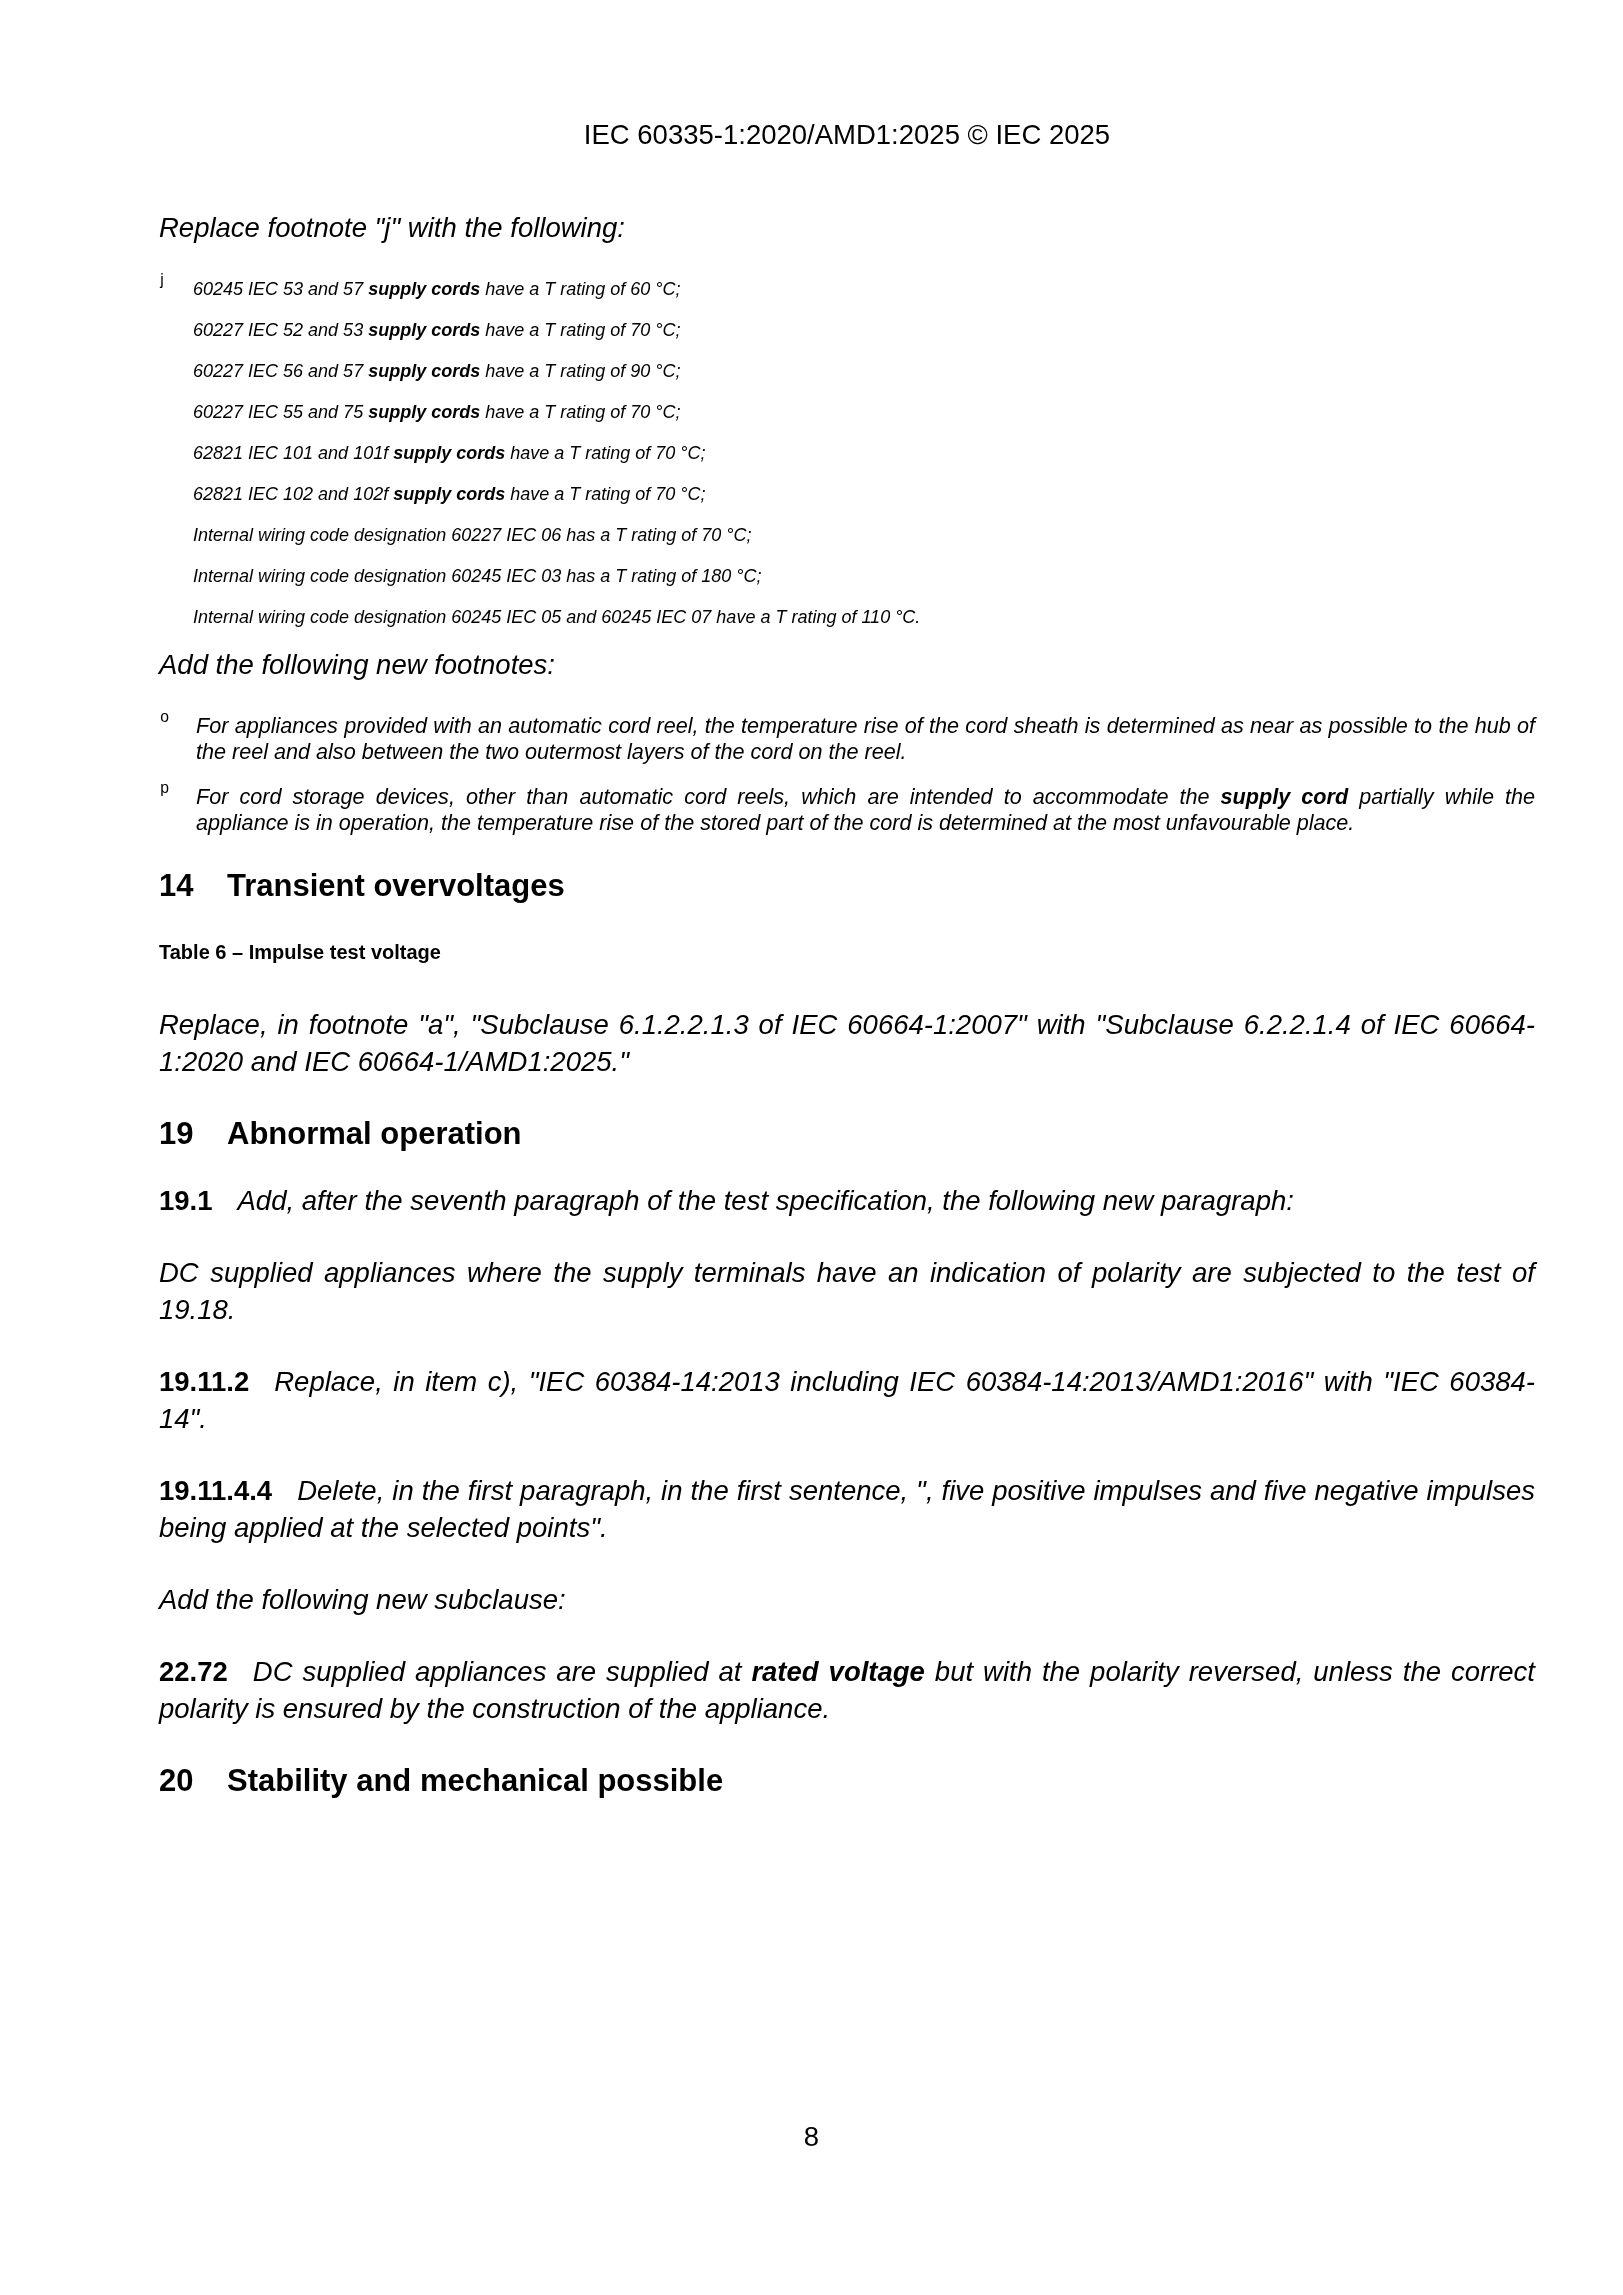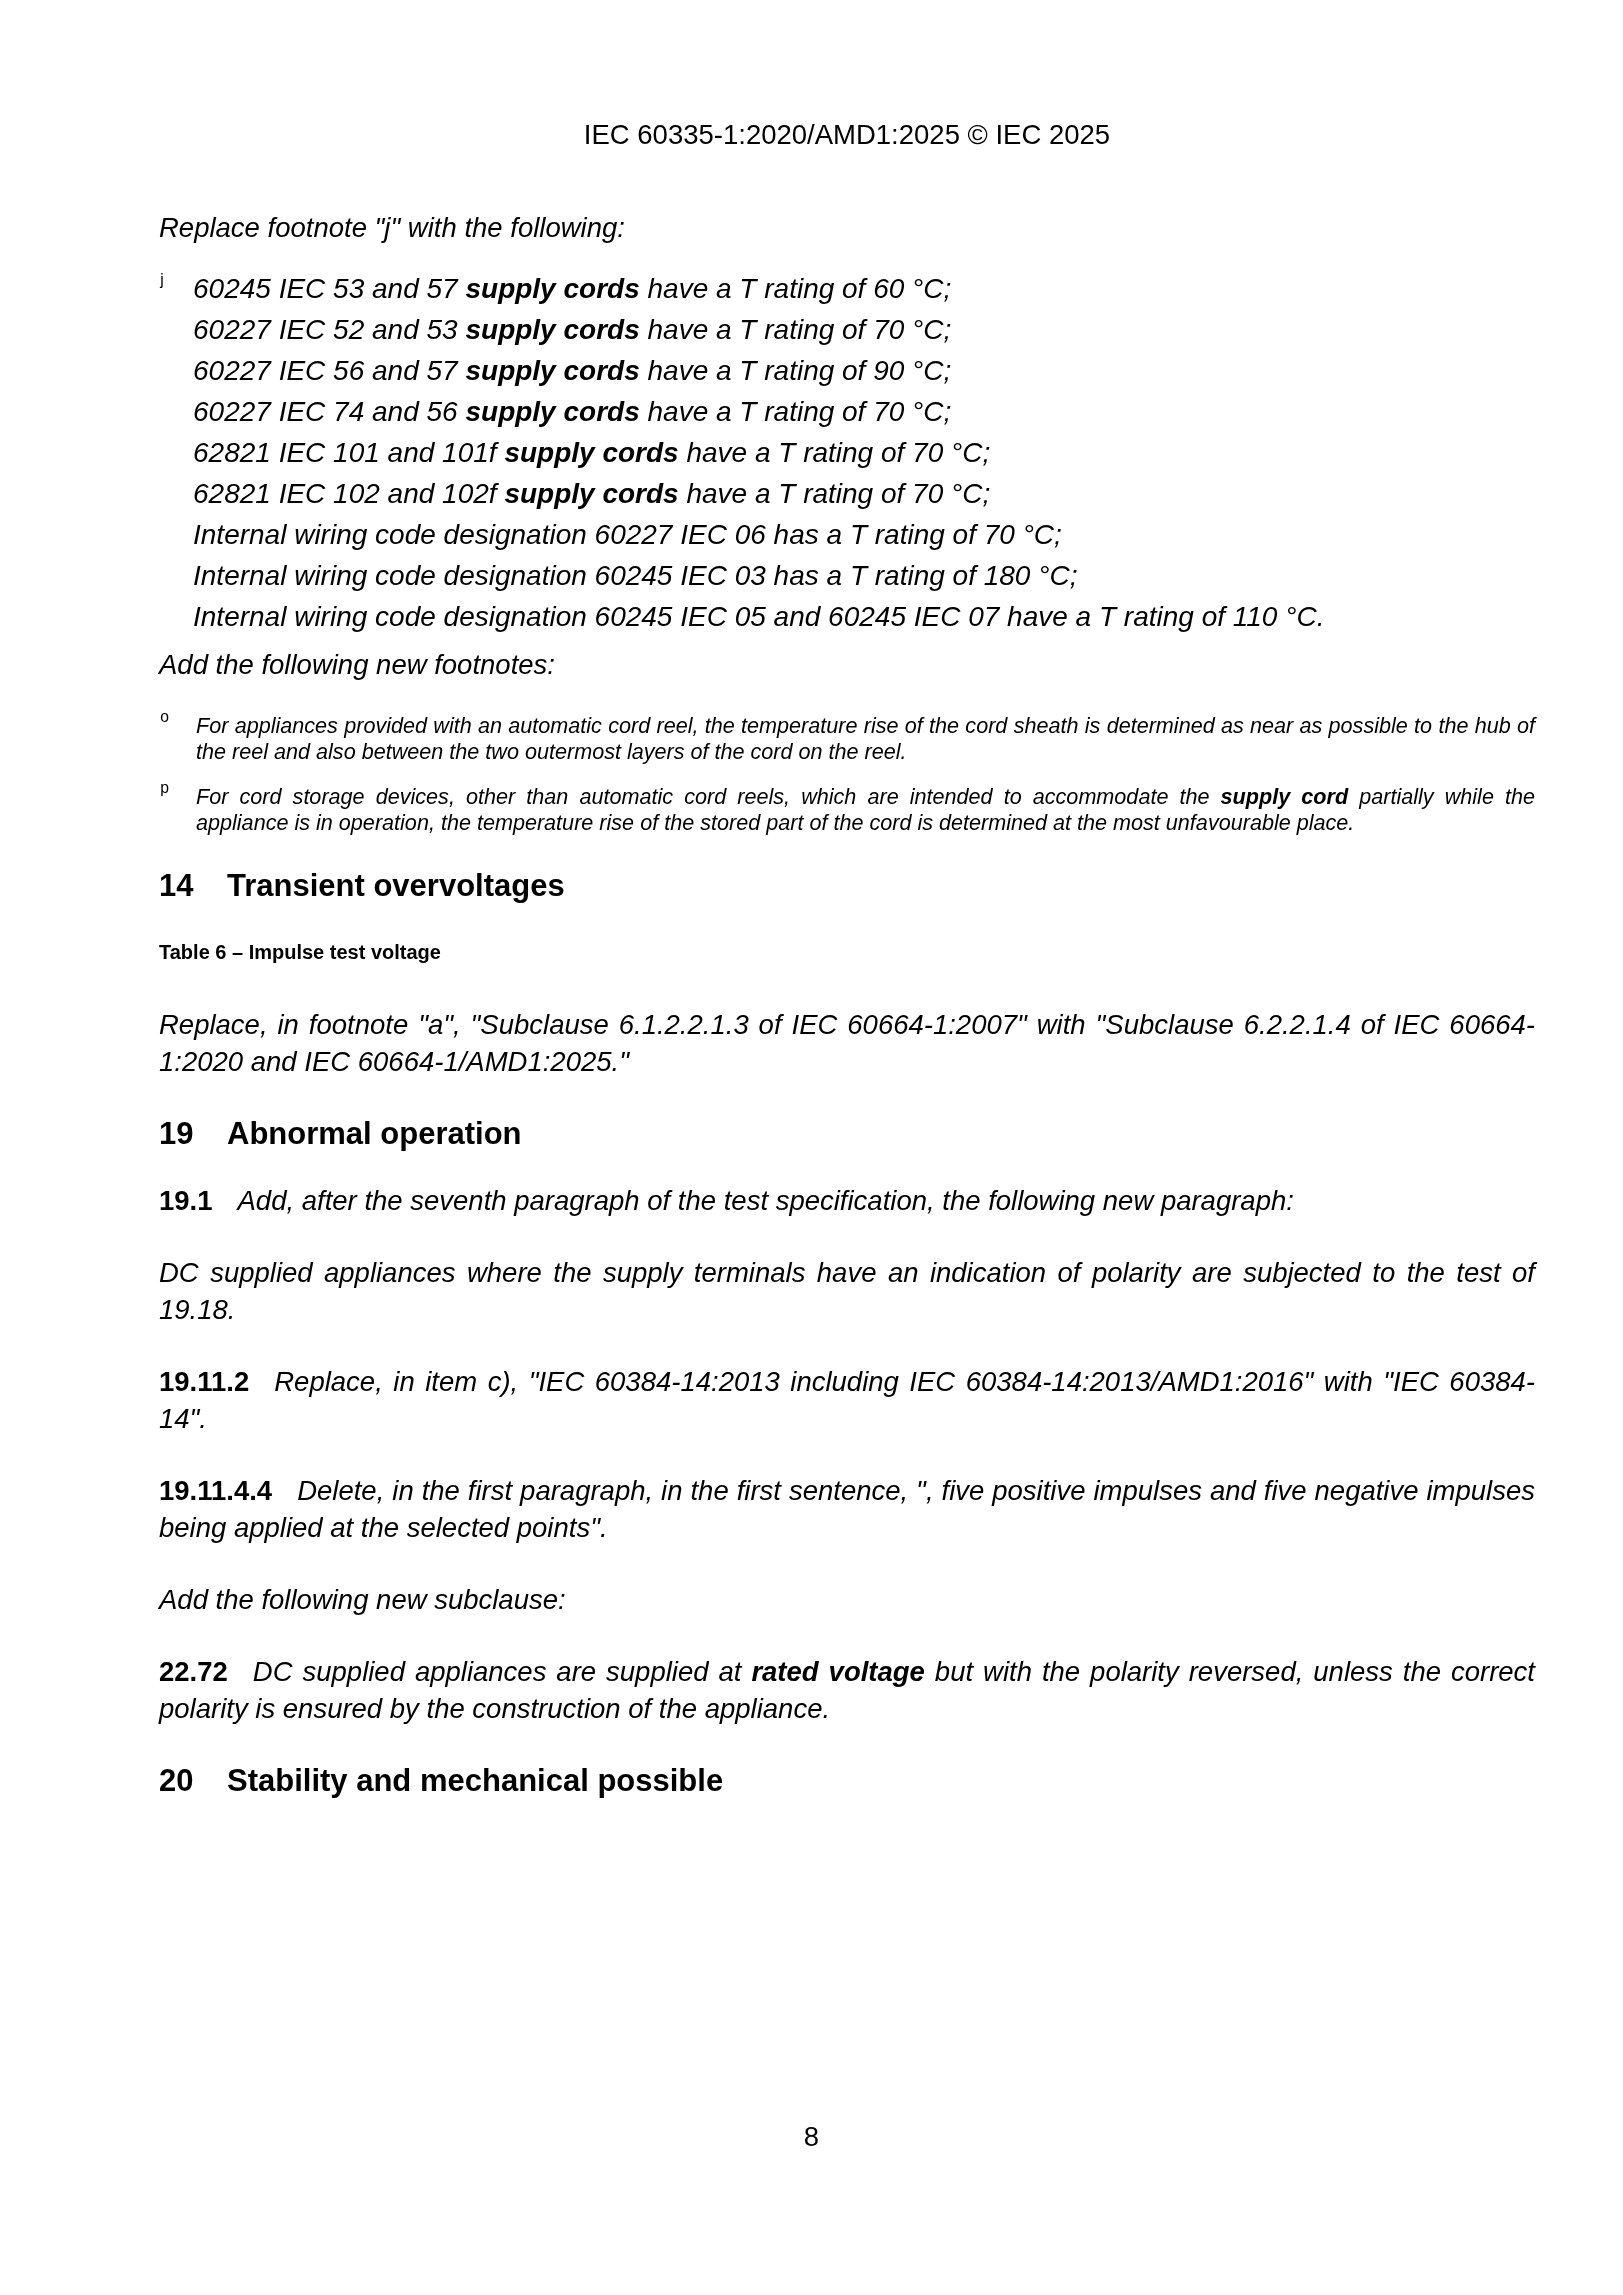--- a/index.html
+++ b/index.html
@@ -14,21 +14,21 @@
     color: #000000;
     overflow: hidden;
   }
   .doc-header { font-size: 27.5px; line-height: 33px; text-align: center; margin: 0 0 58px 0; }
   .it   { font-style: italic; }
   .just { text-align: justify; }
   .instr { font-size: 27.5px; line-height: 37px; margin: 0 0 30px 0; }
   .para  { font-size: 27.5px; line-height: 37px; margin: 0 0 35px 0; }
   .pnum  { font-style: normal; font-weight: bold; margin-right: 25px; }
   .fnj      { position: relative; padding-left: 34px; margin: 0 0 15.7px 0; }
-  .fnj-item { font-size: 28px; line-height: 26px; margin: 0 0 15px 0; }
+  .fnj-item { font-size: 18px; line-height: 26px; margin: 0 0 15px 0; }
   .fnj-item:last-child { margin-bottom: 0; }
   .fn        { position: relative; padding-left: 37px; margin: 0 0 19.6px 0; }
   .fn-marker { position: absolute; left: 1.3px; top: -3.9px; font-size: 15.7px; line-height: 1; font-style: normal; }
   .fn-text   { font-size: 21.6px; line-height: 26px; }
   .clause  { font-size: 31px; line-height: 38px; font-weight: bold; margin: 31px 0 29px 0; }
   .cnum    { display: inline-block; min-width: 68px; }
   .caption { font-size: 20px; line-height: 37px; font-weight: bold; margin: 0 0 35px 0; }
   .page-number { position: absolute; top: 2120px; left: 0; width: 100%; text-align: center; font-size: 27.5px; line-height: 33px; }
 </style>
 </head>
@@ -38,21 +38,21 @@
 
   <div class="doc-header">IEC 60335-1:2020/AMD1:2025 © IEC 2025</div>
 
   <p class="instr it">Replace footnote "j" with the following:</p>
 
   <div class="fnj">
     <span class="fn-marker">j</span>
     <p class="fnj-item it"><span>60245 IEC 53 and 57 </span><b>supply cords</b><span> have a T rating of 60 °C;</span></p>
     <p class="fnj-item it"><span>60227 IEC 52 and 53 </span><b>supply cords</b><span> have a T rating of 70 °C;</span></p>
     <p class="fnj-item it"><span>60227 IEC 56 and 57 </span><b>supply cords</b><span> have a T rating of 90 °C;</span></p>
-    <p class="fnj-item it"><span>60227 IEC 74 and 56 </span><b>supply cords</b><span> have a T rating of 70 °C;</span></p>
+    <p class="fnj-item it"><span>60227 IEC 55 and 75 </span><b>supply cords</b><span> have a T rating of 70 °C;</span></p>
     <p class="fnj-item it"><span>62821 IEC 101 and 101f </span><b>supply cords</b><span> have a T rating of 70 °C;</span></p>
     <p class="fnj-item it"><span>62821 IEC 102 and 102f </span><b>supply cords</b><span> have a T rating of 70 °C;</span></p>
     <p class="fnj-item it"><span>Internal wiring code designation 60227 IEC 06 has a T rating of 70 °C;</span></p>
     <p class="fnj-item it"><span>Internal wiring code designation 60245 IEC 03 has a T rating of 180 °C;</span></p>
     <p class="fnj-item it"><span>Internal wiring code designation 60245 IEC 05 and 60245 IEC 07 have a T rating of 110 °C.</span></p>
   </div>
 
   <p class="instr it">Add the following new footnotes:</p>
 
   <div class="fn">

